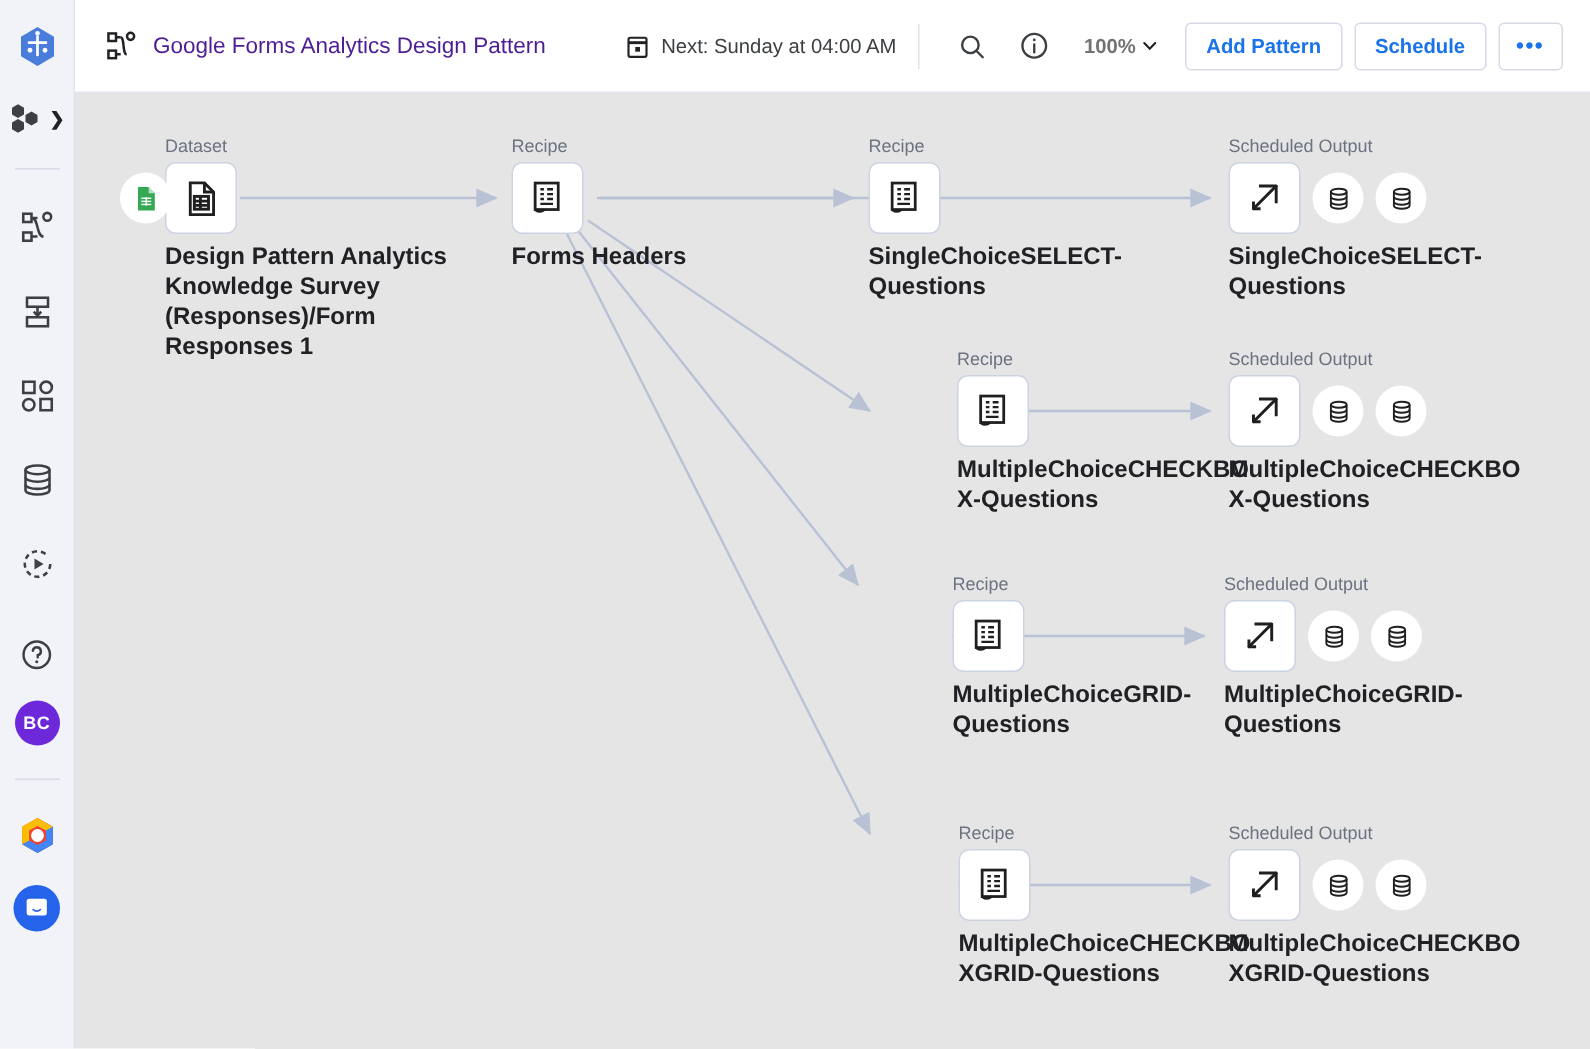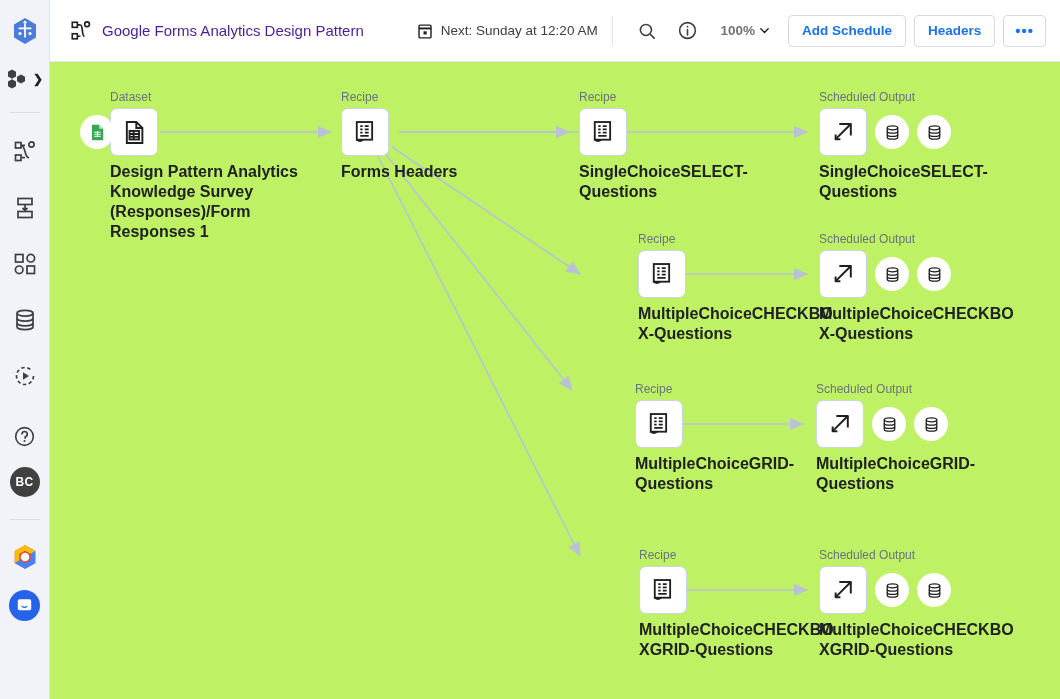--- a/index.html
+++ b/index.html
@@ -29,21 +29,21 @@
   }
   .rail-divider {
     width: 30px; height: 1px; background: #d7dce8;
   }
   #logo-hex { margin-top: 14px; }
   #rail-products { margin-top: 20px; display: flex; align-items: center; gap: 1px; }
   .chev { font-size: 12px; color: #202124; font-weight: bold; line-height: 1; }
 
   .avatar {
     width: 30px; height: 30px; border-radius: 50%;
-    background: #404040; color: #fff;
+    background: #6d28d9; color: #fff;
     display: flex; align-items: center; justify-content: center;
     font-size: 12px; font-weight: bold; letter-spacing: .3px;
     cursor: pointer;
   }
   .chat-bubble {
     width: 31px; height: 31px; border-radius: 50%;
     background: #2563eb;
     display: flex; align-items: center; justify-content: center;
     cursor: pointer;
   }
@@ -87,21 +87,21 @@
     font-family: "Liberation Sans", sans-serif;
     padding: 0 13px; height: 32px;
     display: flex; align-items: center; justify-content: center;
     cursor: pointer; margin-left: 8px;
     white-space: nowrap;
   }
   #more-btn { padding: 0 11px; letter-spacing: 1px; font-size: 15px; color: #1a73e8; }
 
   
   #canvas {
-    flex: 1; position: relative; background: #bef264; overflow: hidden;
+    flex: 1; position: relative; background: #e5e5e5; overflow: hidden;
   }
   #edges { position: absolute; left: 0; top: 0; width: 1010px; height: 637px; }
 
   .group { position: absolute; }
   .grp-label {
     font-size: 12px; color: #6b7280; margin-bottom: 4px; white-space: nowrap;
   }
   .node-row { display: flex; align-items: center; gap: 8px; }
   .node-box {
     width: 48px; height: 48px; border-radius: 7px;
@@ -252,21 +252,21 @@
       </span>
 
       <span id="flow-title">Google Forms Analytics Design Pattern</span>
 
       <span id="sched-wrap">
         <svg width="18" height="18" viewBox="0 0 24 24" fill="none" stroke="#202124" stroke-width="1.9">
           <rect x="4" y="4.2" width="16" height="17" rx="1.6"></rect>
           <path d="M4 8.6 h16" stroke-width="2.6"></path>
           <rect x="10" y="12.4" width="4.2" height="4.2" fill="#202124" stroke="none"></rect>
         </svg>
-        <span id="sched-text">Next: Sunday at 12:20 AM</span>
+        <span id="sched-text">Next: Sunday at 04:00 AM</span>
       </span>
 
       <span class="vdiv"></span>
 
       <span class="tb-icon">
         <svg width="20" height="20" viewBox="0 0 24 24" fill="none" stroke="#3c4043" stroke-width="1.9">
           <circle cx="10.7" cy="10.7" r="6.6"></circle>
           <path d="M15.6 15.6 L20.6 20.6" stroke-linecap="round"></path>
         </svg>
       </span>
@@ -279,22 +279,22 @@
         </svg>
       </span>
 
       <span id="zoom-ctl">
         <span>100%</span>
         <svg width="11" height="11" viewBox="0 0 12 12" fill="none" stroke="#202124" stroke-width="1.5">
           <path d="M2 4 L6 8.2 L10 4" stroke-linecap="round"></path>
         </svg>
       </span>
 
-      <span class="btn">Add Schedule</span>
-      <span class="btn">Headers</span>
+      <span class="btn">Add Pattern</span>
+      <span class="btn">Schedule</span>
       <span class="btn" id="more-btn">•••</span>
     </div>
 
     <div id="canvas">
 
       <svg id="edges">
         <defs>
           <marker id="ah" markerWidth="9" markerHeight="8" refX="8.4" refY="4" orient="auto">
             <path d="M0,0 L9,4 L0,8 z" fill="#b9c2d4"></path>
           </marker>

